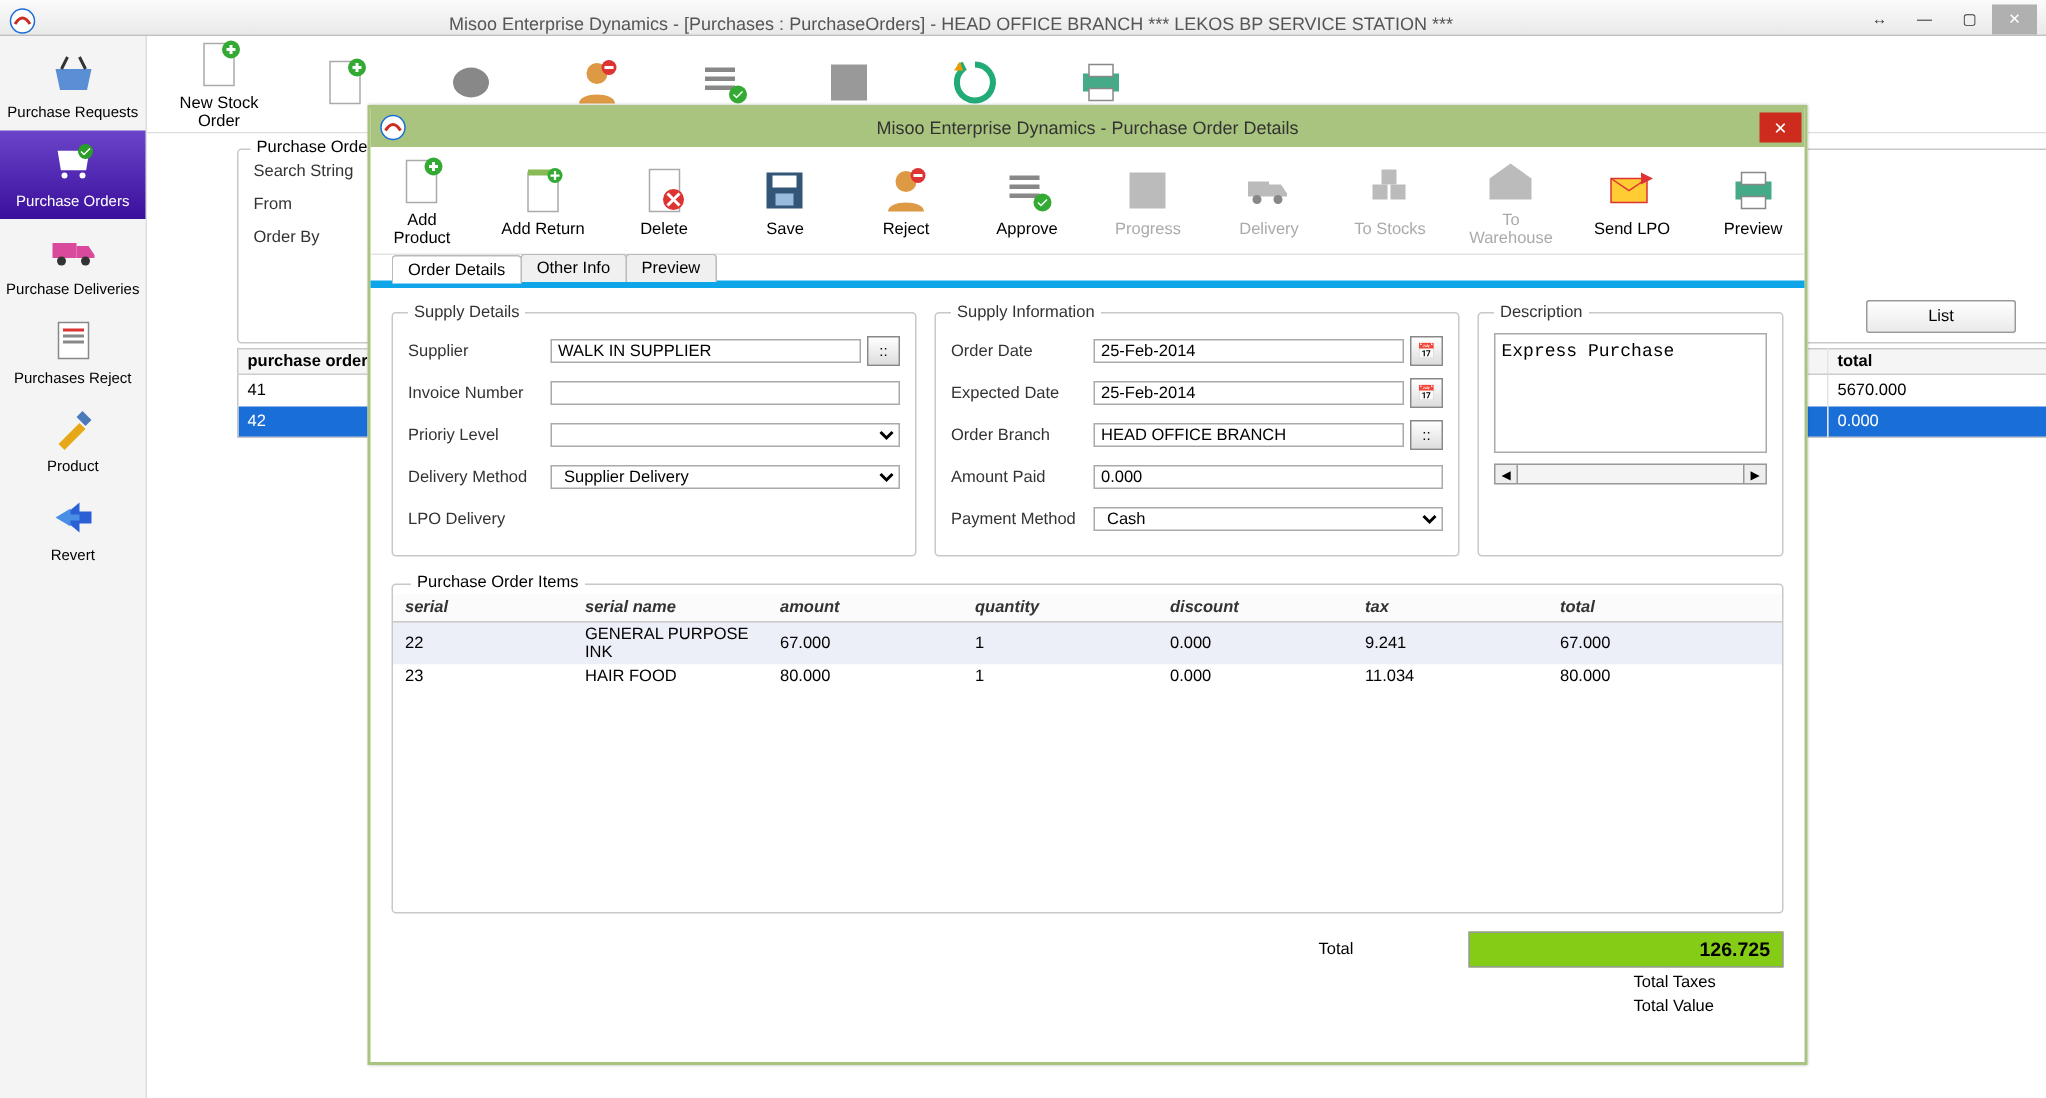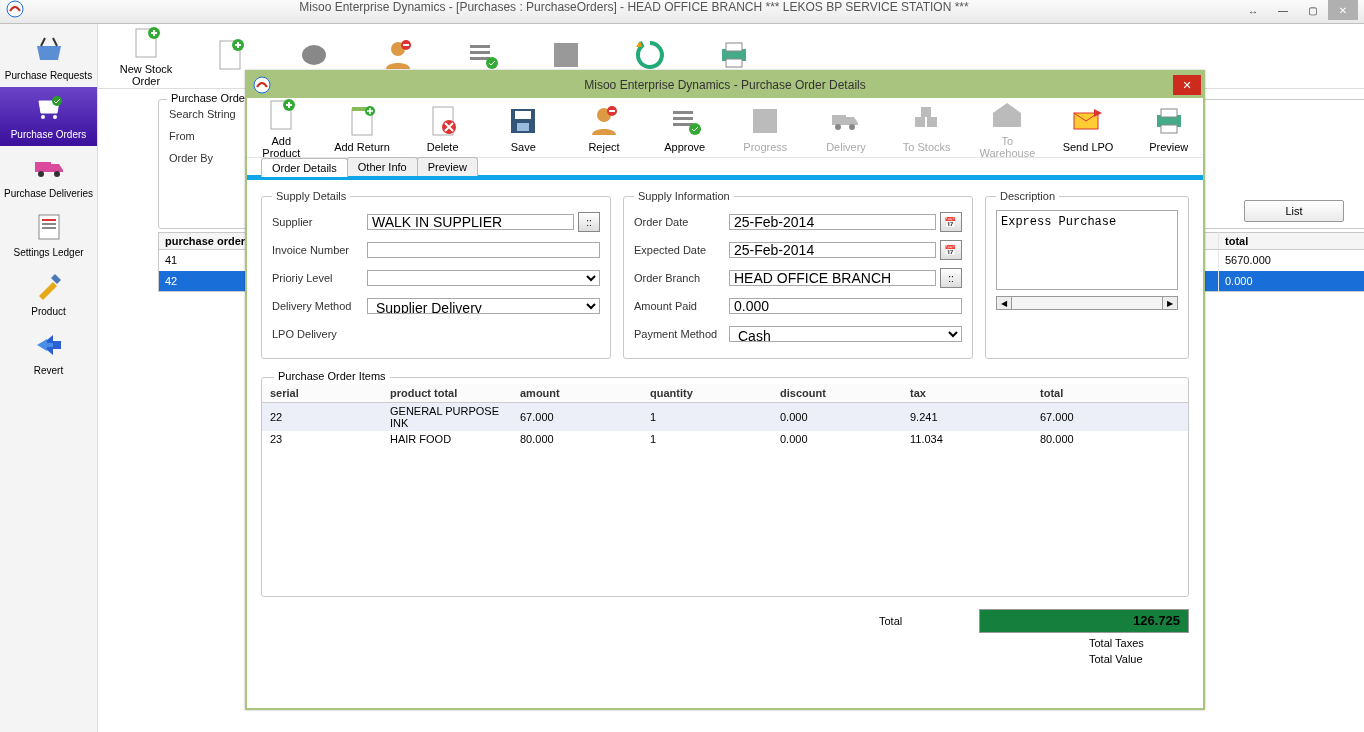--- a/index.html
+++ b/index.html
@@ -1,18 +1,18 @@
 <!DOCTYPE html>
 <html><head>
 <meta charset="utf-8">
 <style>
   * { box-sizing: border-box; margin: 0; padding: 0; font-family: Tahoma, Arial, sans-serif; }
   body { background: #fff; font-size: 11px; overflow: hidden; width: 1364px; height: 732px; position: relative; }
 
-  .titlebar { height: 24px; background: linear-gradient(#fbfbfb,#e9e9e9); display: flex; align-items: flex-start; padding: 0 6px; border-bottom: 1px solid #c0c0c0; }
+  .titlebar { height: 24px; background: linear-gradient(#fbfbfb,#e9e9e9); display: flex; align-items: flex-end; padding: 0 6px; border-bottom: 1px solid #c0c0c0; }
   .titlebar .logo { width: 18px; height: 18px; margin-right: 6px; }
   .titlebar .title { flex:1; text-align:center; font-size: 12px; color:#555; }
   .titlebar .winbtns { display:flex; }
   .winbtn { width: 30px; height: 20px; display:flex; align-items:center; justify-content:center; cursor:pointer; font-size:10px; color:#333; }
   .winbtn.close { background:#b0b0b0; color:#fff; }
 
   .main-toolbar { height: 65px; display:flex; align-items:center; padding: 2px 4px; border-bottom:1px solid #ddd; background:#fff; gap:4px; }
   .tb-btn { width: 80px; text-align:center; cursor:pointer; padding:2px; font-size:11px; }
   .tb-btn .ico { width:36px; height:36px; margin:0 auto 2px; display:block; }
 
@@ -30,56 +30,56 @@
   .result-grid thead th { background:#f5f5f5; border-bottom:1px solid #ccc; }
   .result-grid tr.selected td { background:#1a6ed8; color:#fff; }
 
   
   .dialog { position:absolute; left:245px; top:70px; width:960px; height:640px; background:#fff; border:2px solid #a9c47e; box-shadow:0 0 2px rgba(0,0,0,.3); }
   .dlg-title { height:26px; background:#a9c47e; display:flex; align-items:center; }
   .dlg-title .logo { width:18px; height:18px; margin:0 6px; }
   .dlg-title .t { flex:1; text-align:center; font-size:12px; color:#333; }
   .dlg-title .close { width:28px; height:20px; background:#cc2b1d; color:#fff; display:flex; align-items:center; justify-content:center; cursor:pointer; margin-right:2px; }
 
-  .dlg-toolbar { height:60px; display:flex; align-items:center; padding:2px 4px; border-bottom:1px solid #e4e4e4; gap:20px;justify-content:center; }
+  .dlg-toolbar { height:72px; display:flex; align-items:center; padding:2px 4px; border-bottom:1px solid #e4e4e4; gap:20px; }
   .dlg-toolbar .tb-btn { width:70px; }
   .dlg-toolbar .tb-btn.disabled { color:#aaa; }
 
   .tabs { height:22px; display:flex; align-items:center; padding-left:14px; border-bottom:5px solid #0ea5e9; gap:0; }
   .tab { border:1px solid #bbb; border-bottom:none; padding:3px 10px; font-size:11px; background:#f0f0f0; cursor:pointer; border-radius:3px 3px 0 0; margin-right:-1px; }
   .tab.active { background:#fff; position:relative; top:1px; }
 
   .form-area { position:relative; padding:10px 14px; }
   fieldset { border:1px solid #c8c8c8; border-radius:3px; padding:8px 10px; font-size:11px; margin-bottom:8px; position:relative; }
   fieldset > legend { font-size:11px; padding:0 4px; color:#333; }
   .row { display:flex; align-items:center; margin-bottom:4px; height:24px; }
   .row label { width:95px; color:#333; }
-  .row input[type=text], .row select { flex:1; height:16px; border:1px solid #aaa; padding:0 4px; font-size:14px; background:#fff; }
+  .row input[type=text], .row select { flex:1; height:16px; border:1px solid #aaa; padding:0 4px; font-size:11px; background:#fff; }
   .row .sqbtn { width:22px; height:20px; border:1px solid #888; background:linear-gradient(#fff,#ddd); margin-left:4px; cursor:pointer; font-size:10px; }
   .cols { display:flex; gap:12px; }
   .cols .col1 { width:350px; }
   .cols .col2 { width:350px; }
   .cols .col3 { flex:1; }
   .desc textarea { width:100%; height:80px; border:1px solid #aaa; font-family:'Courier New',monospace; font-size:12px; padding:4px; resize:none; }
   .desc .hscroll { display:flex; margin-top:4px; }
   .desc .hscroll .arrow { width:16px; height:14px; border:1px solid #999; background:#eee; font-size:8px; display:flex; align-items:center; justify-content:center; cursor:pointer; }
   .desc .hscroll .track { flex:1; height:14px; border-top:1px solid #999; border-bottom:1px solid #999; background:#f4f4f4; }
 
   .items-grid { border:1px solid #c8c8c8; border-radius:3px; height:220px; margin:0 14px; position:relative; }
   .items-grid .caption { position:absolute; top:-8px; left:12px; background:#fff; padding:0 4px; font-size:11px; }
   .items-grid table { width:100%; border-collapse:collapse; margin-top:6px; }
-  .items-grid th { text-align:left; padding:3px 8px; font-size:11px; color:#333; border-bottom:1px solid #ccc; background:#fbfbfb; }
+  .items-grid th { text-align:left; padding:3px 8px; font-size:11px; color:#333; border-bottom:1px solid #ccc; background:#fbfbfb;font-style:italic; }
   .items-grid td { padding:2px 8px; font-size:11px; }
   .items-grid tr.r0 td { background:#eceef8; }
   .items-grid tr.r1 td { background:#fff; }
 
   .totals { margin:12px 14px 0 0; }
   .totals .trow { display:flex; justify-content:flex-end; align-items:center; margin-bottom:4px; }
   .totals .trow label { width:100px; text-align:left; font-size:11px; }
-  .totals .trow .val { width:210px; height:24px; border:1px solid #999; text-align:right; padding:3px 8px; font-weight:bold; font-size:13px; background:#15803d; }
+  .totals .trow .val { width:210px; height:24px; border:1px solid #999; text-align:right; padding:3px 8px; font-weight:bold; font-size:13px; background:#84cc16; }
 
   svg { display:block; }
 </style>
 </head>
 <body>
 
 <div class="titlebar">
   <span class="logo">
     <svg viewBox="0 0 18 18">
         <circle cx="9" cy="9" r="8" fill="#fff" stroke="#1a6ed8"></circle>
@@ -130,21 +130,21 @@
   </div>
   <div class="side-item">
     <span class="sico">
         <svg viewBox="0 0 32 32">
           <rect x="6" y="4" width="20" height="24" fill="#fff" stroke="#888"></rect>
           <rect x="9" y="8" width="14" height="2" fill="#d33"></rect>
           <rect x="9" y="12" width="14" height="2" fill="#888"></rect>
           <rect x="9" y="16" width="14" height="2" fill="#888"></rect>
         </svg>
       </span>
-    <span>Settings Ledger</span>
+    <span>Purchases Reject</span>
   </div>
   <div class="side-item">
     <span class="sico">
         <svg viewBox="0 0 32 32">
           <path d="M6 26L20 12l4 4L10 30z" fill="#e6a817"></path>
           <path d="M22 4l6 6-4 4-6-6z" fill="#4a7ab8"></path>
         </svg>
       </span>
     <span>Product</span>
   </div>
@@ -431,21 +431,21 @@
       </fieldset>
     </div>
   </div>
 
   <div class="items-grid">
     <span class="caption">Purchase Order Items</span>
     <table>
       <thead>
           <tr>
         <th style="width:120px">serial</th>
-        <th style="width:130px">product total</th>
+        <th style="width:130px">serial name</th>
         <th style="width:130px">amount</th>
         <th style="width:130px">quantity</th>
         <th style="width:130px">discount</th>
         <th style="width:130px">tax</th>
         <th>total</th>
       </tr>
         </thead>
       <tbody>
         <tr class="r0">
           <td>22</td>

